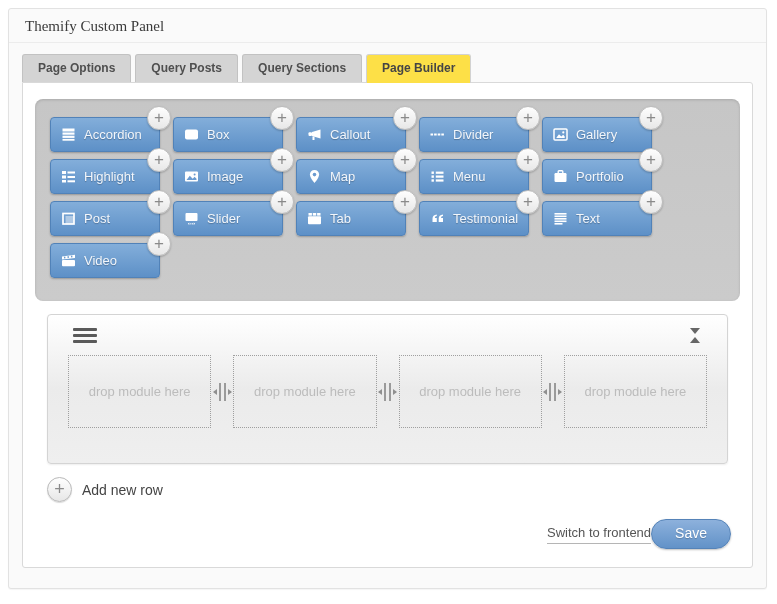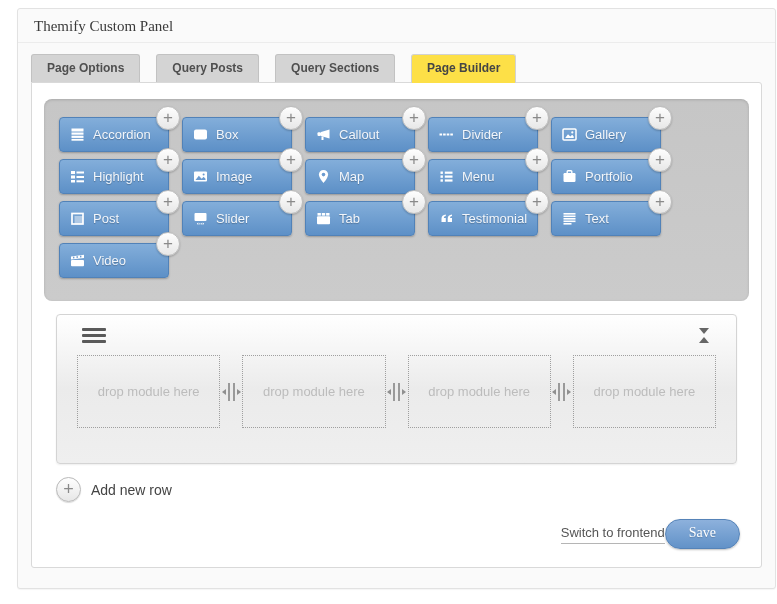--- a/index.html
+++ b/index.html
@@ -1,29 +1,29 @@
 <!DOCTYPE html>
 <html><head>
 <meta charset="utf-8">
 <style>
   * { margin:0; padding:0; box-sizing:border-box; }
   html,body { width:777px; height:604px; background:#fff; font-family:"Liberation Sans", sans-serif; overflow:hidden; }
 
   .panel {
-    position:absolute; left:17px; top:8px; width:759px; height:581px;
+    position:absolute; left:8px; top:8px; width:759px; height:581px;
     background:#fafafa; border:1px solid #e2e2e2; border-radius:3px;
     box-shadow:0 1px 1px rgba(0,0,0,.04);
   }
   .panel-header {
     height:34px; line-height:34px; padding:0 16px;
     font-family:"Liberation Serif", serif; font-size:15px; color:#3a3a3a;
     border-bottom:1px solid #ececec;
   }
 
-  .tabs { display:flex; gap:16px; margin:11px 0 0 13px; position:relative; z-index:2; }
+  .tabs { display:flex; gap:4px; margin:11px 0 0 13px; position:relative; z-index:2; }
   .tab {
     padding:6px 15px 7px; background:#d4d4d4; border:1px solid #c2c2c2; border-bottom:none;
     border-radius:3px 3px 0 0; font-size:12px; font-weight:bold; color:#4f4f4f; cursor:pointer;
     white-space:nowrap;
   }
   .tab.active {
     background:#fde047; border-color:#d2d2d2; color:#454545; margin-bottom:-1px; padding-bottom:8px;
   }
 
   .tab-content {
@@ -94,21 +94,21 @@
   .add-label { font-size:14px; color:#444; }
 
   
   .footer { margin:17px 21px 0 0; display:flex; justify-content:flex-end; align-items:center; }
   .switch-link { font-size:13px; color:#555; padding-bottom:3px; border-bottom:1px solid #b5b5b5; cursor:pointer; }
   .save-btn {
     padding:5px 23px 7px; border-radius:15px;
     background:linear-gradient(#8db1dc,#6292c8); border:1px solid #5583b8;
     color:#fff; font-size:14px; text-shadow:0 1px 1px rgba(0,0,0,.2);
     box-shadow:0 1px 2px rgba(0,0,0,.25); cursor:pointer;
-    font-family:Liberation Serif, serif;
+    font-family:Liberation Sans, sans-serif;
   }
 </style>
 </head>
 <body>
 
 <div class="panel">
   <div class="panel-header">Themify Custom Panel</div>
 
   <div class="tabs">
       <div class="tab">Page Options</div>

